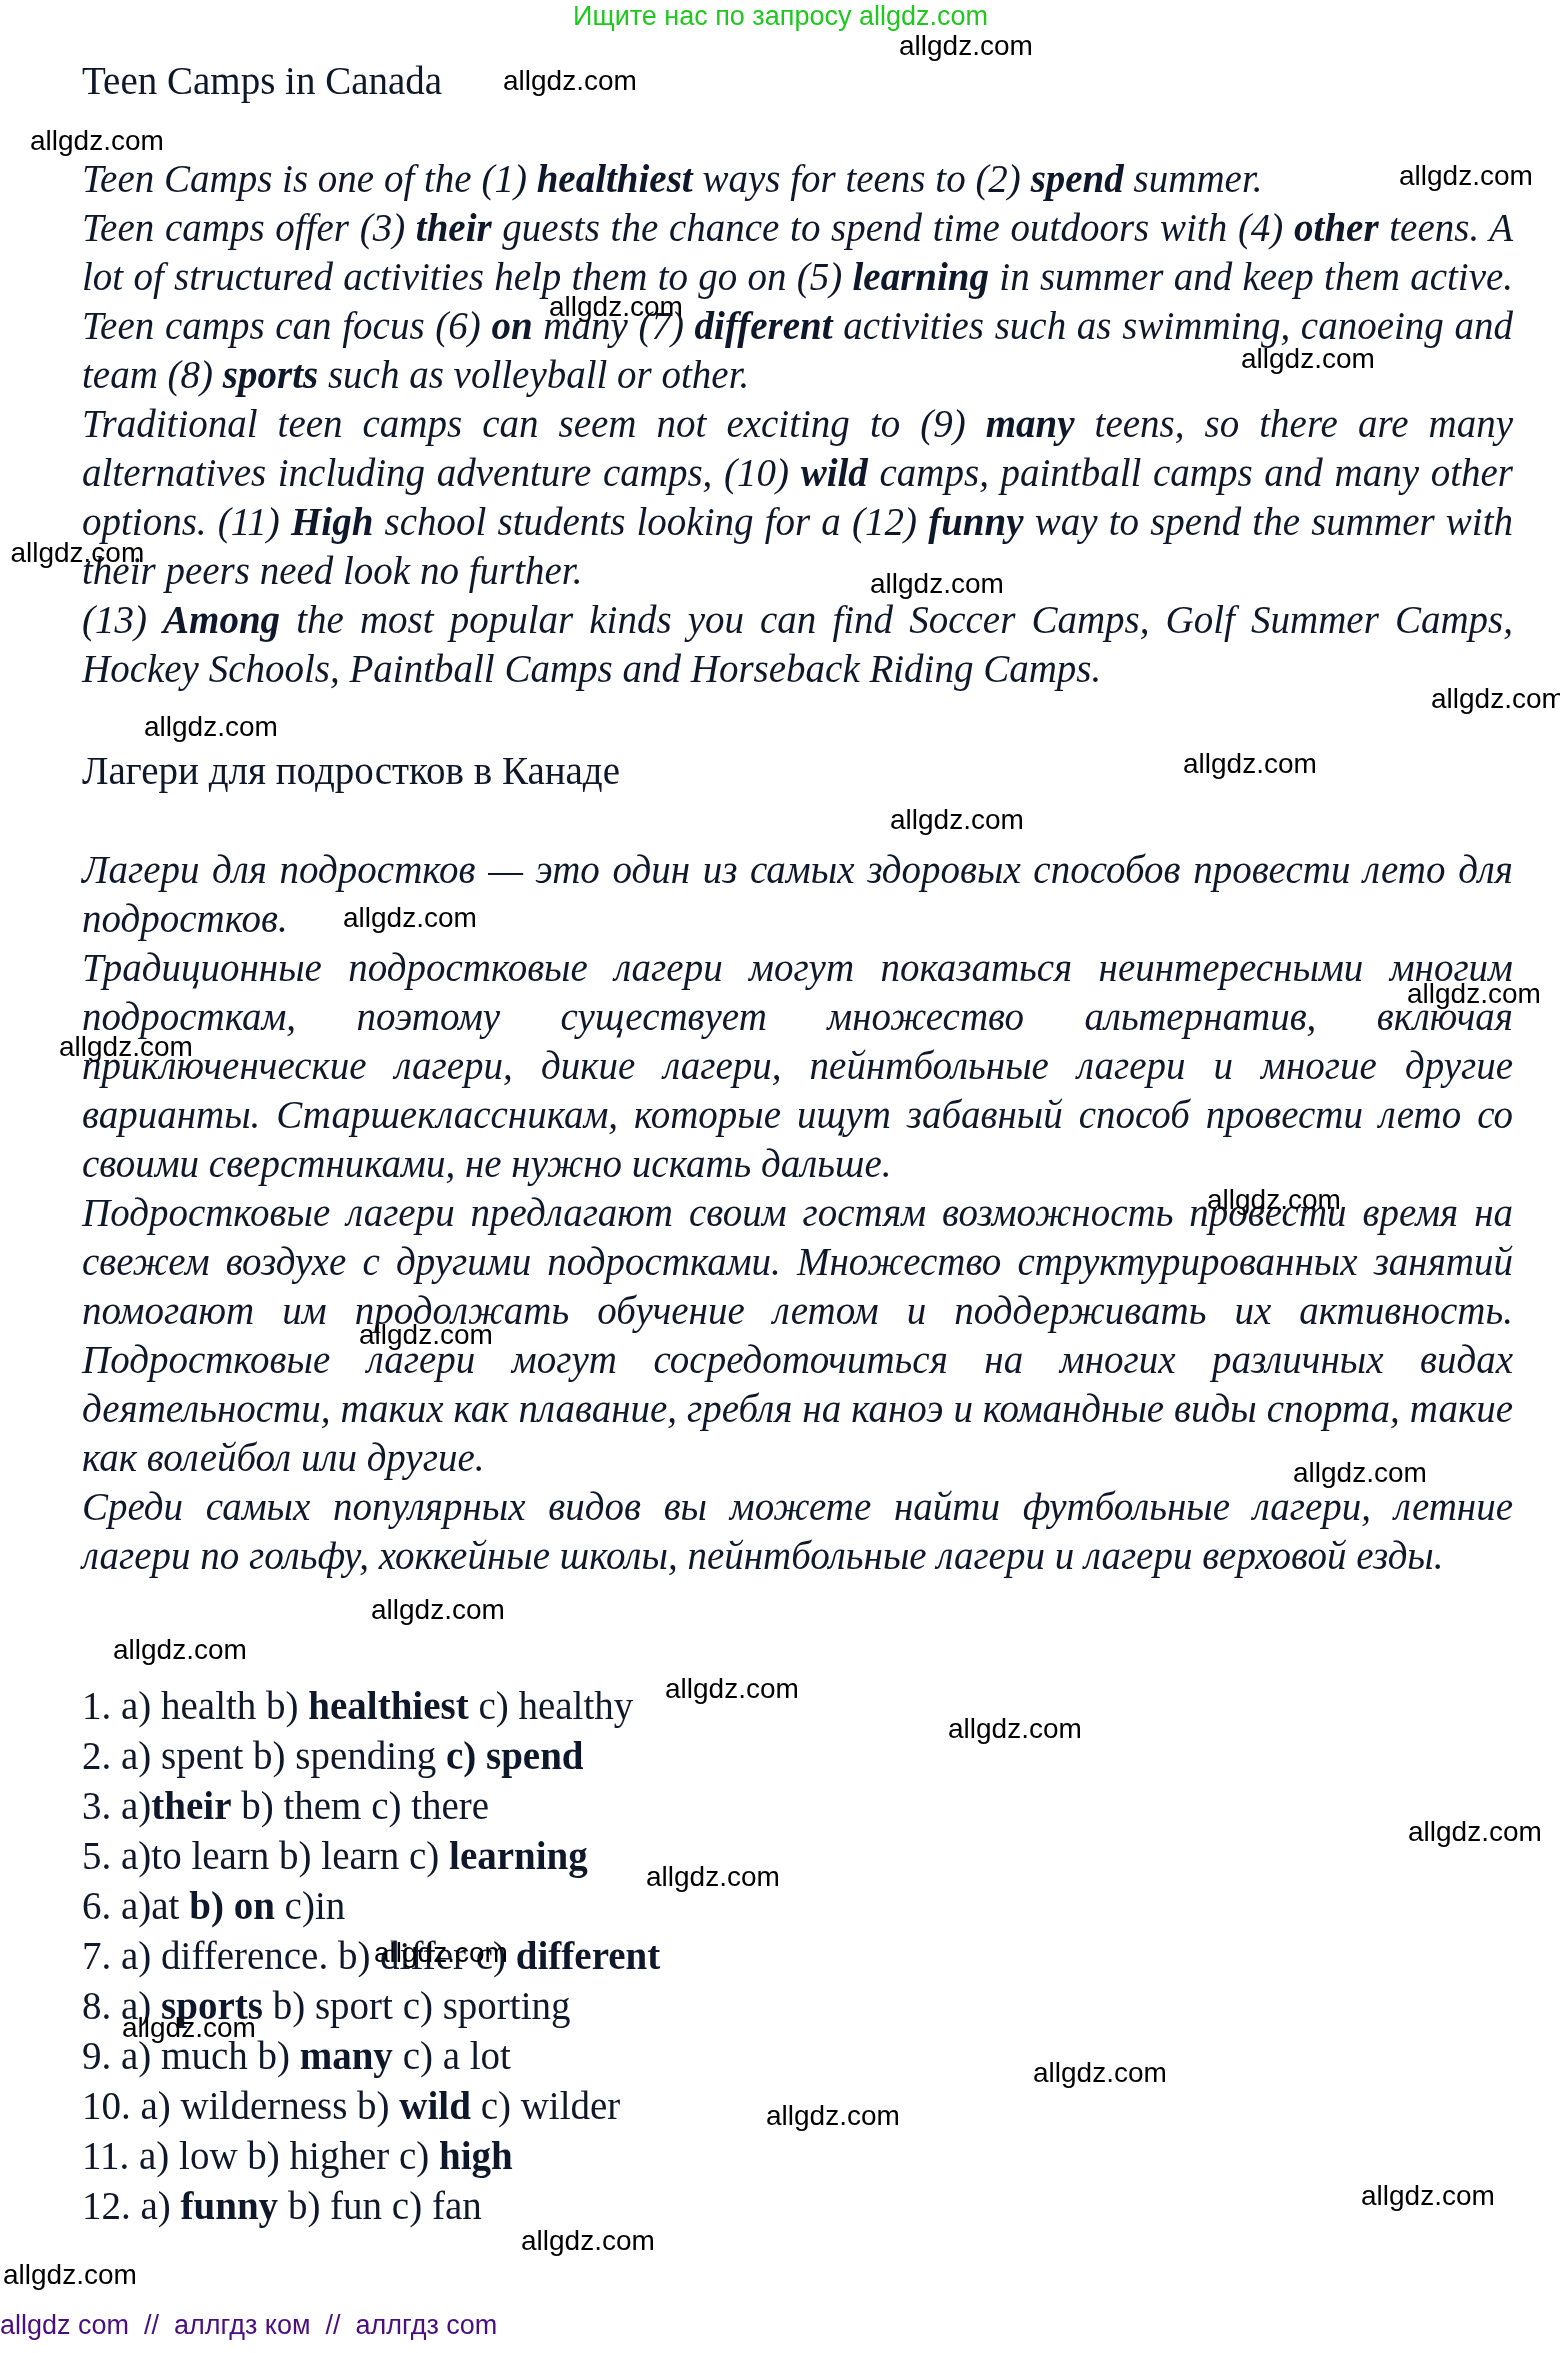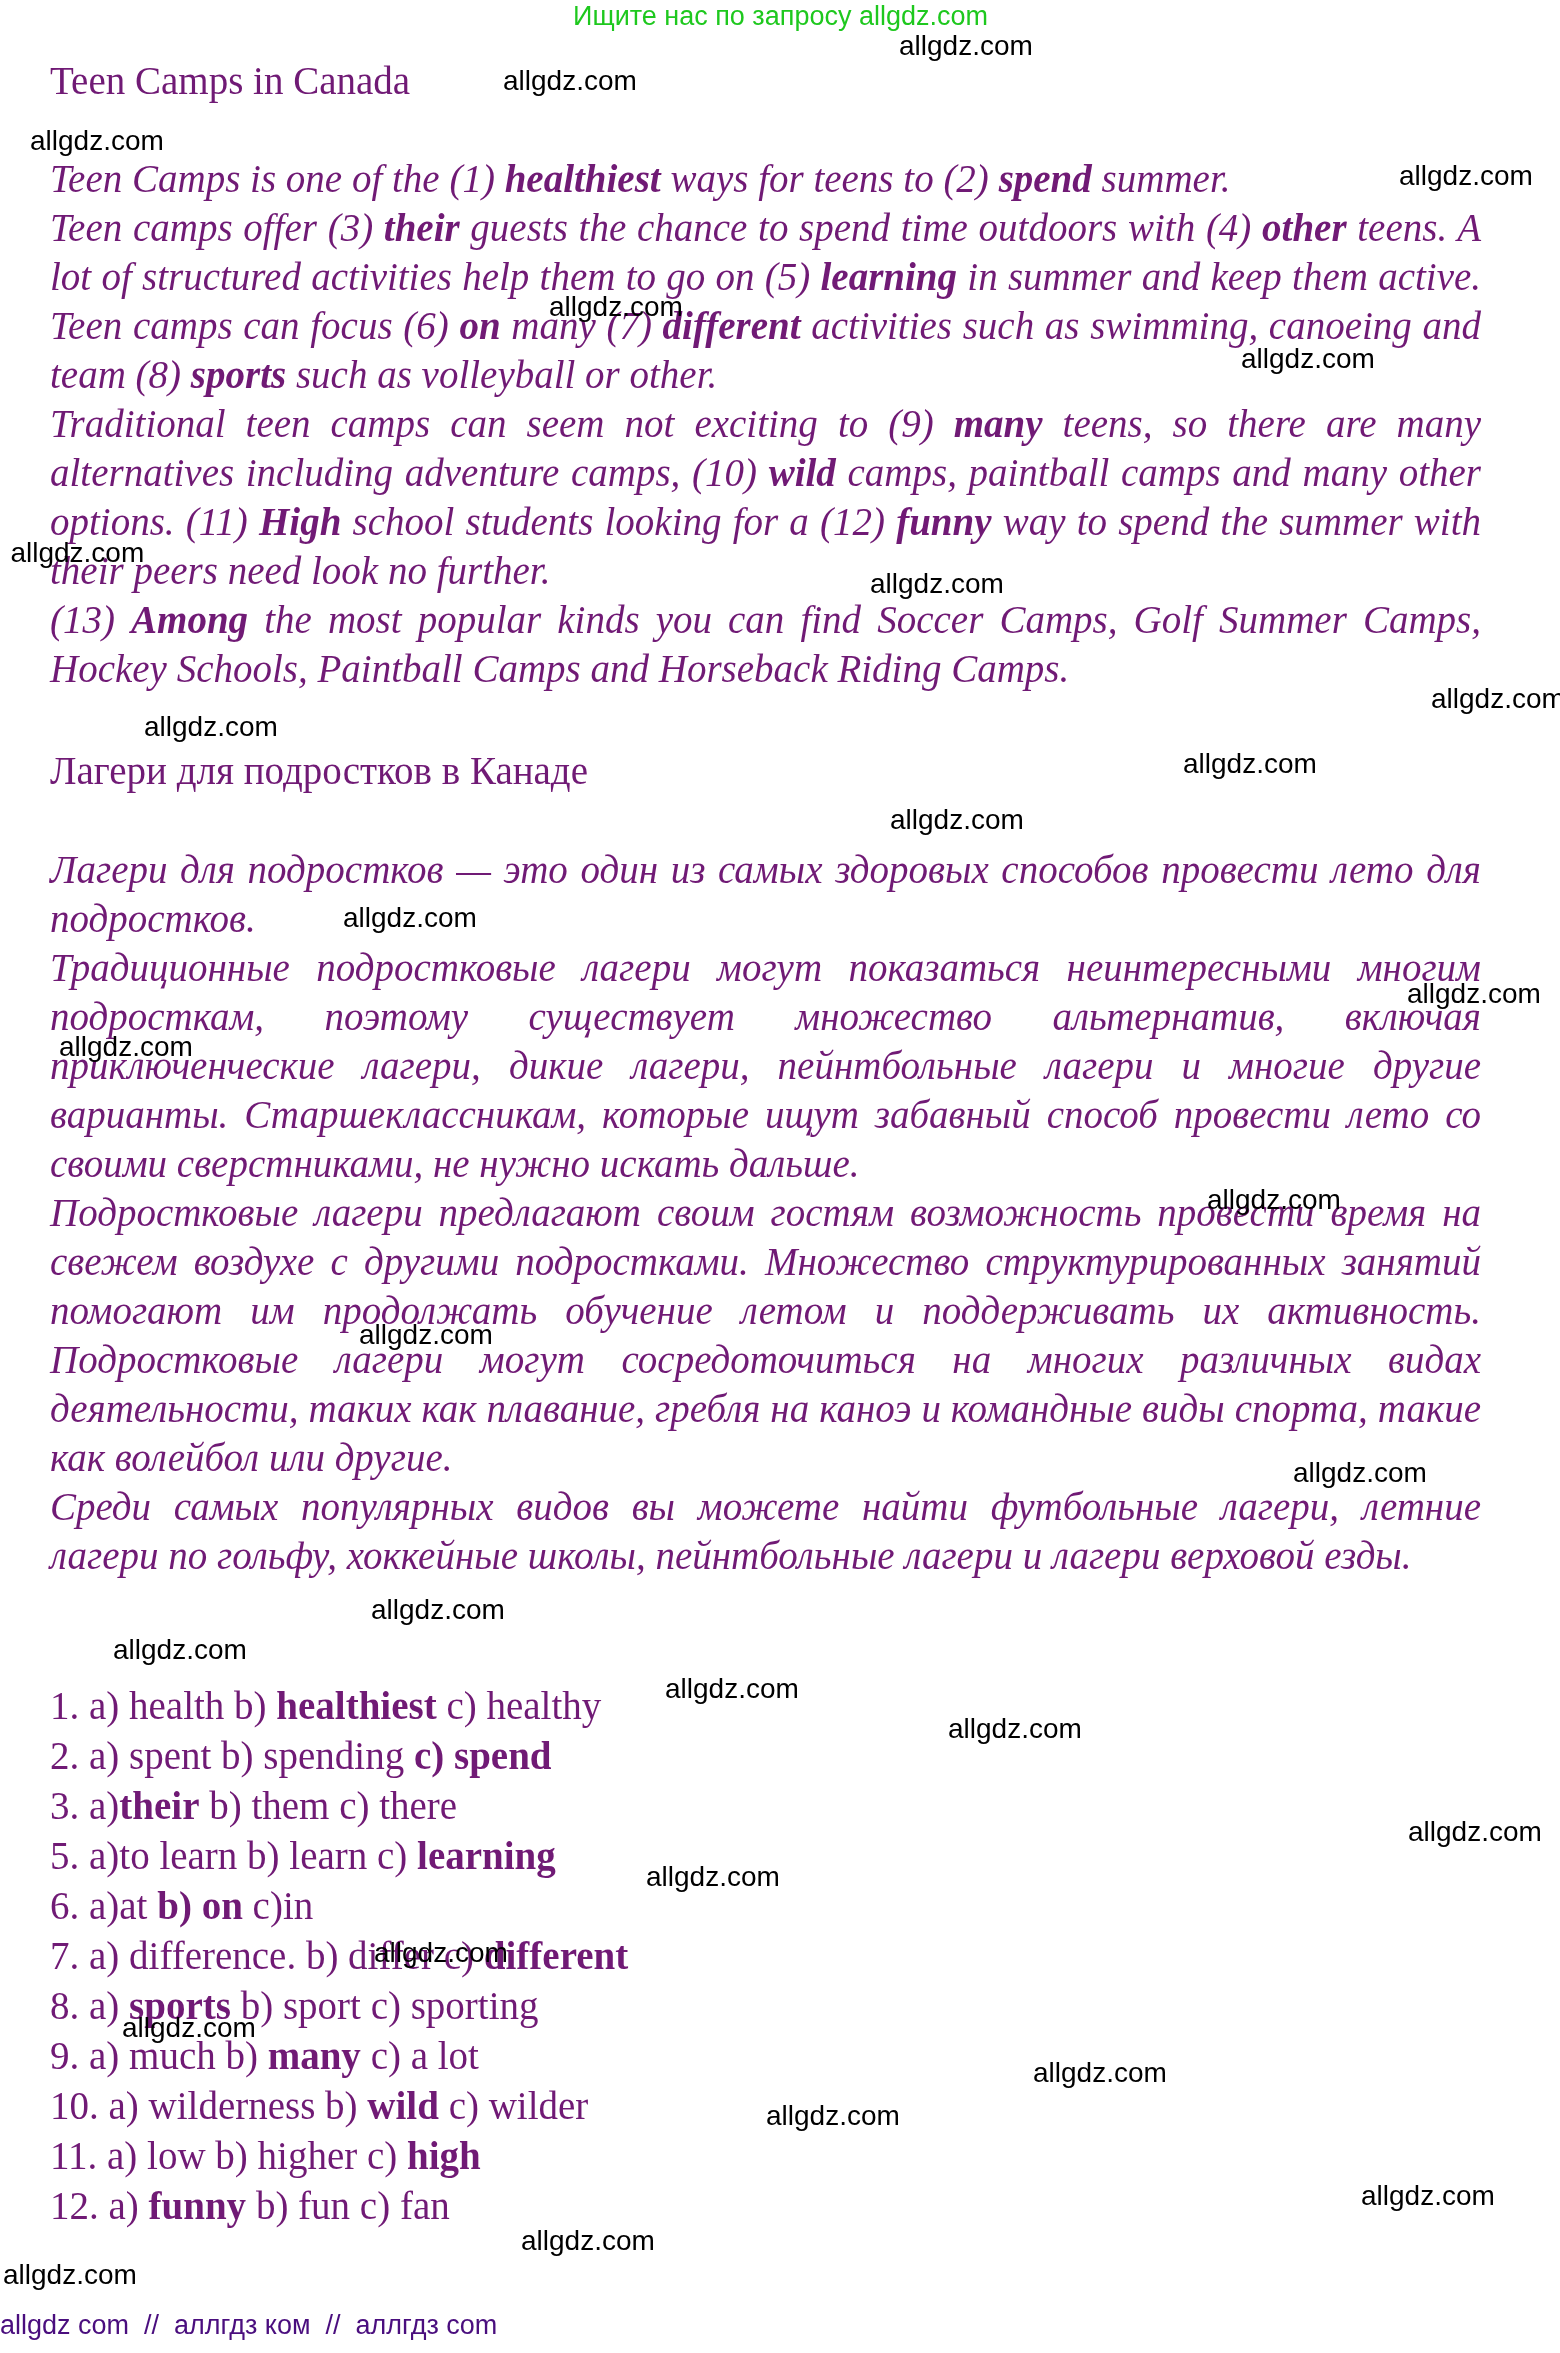--- a/index.html
+++ b/index.html
@@ -1,18 +1,18 @@
 <!DOCTYPE html>
 <html style="font-size:12px"><head>
 <meta charset="utf-8">
 <style>
   html, body { margin: 0; padding: 0; background: #ffffff; }
   body { width: 1561px; height: 2354px; position: relative; overflow: hidden; }
   .page { position: absolute; left: 0; top: 0; width: 1488px; height: 2354px; }
-  .serif { font-family: "Liberation Serif", "DejaVu Serif", serif; color: #701a75; }
+  .serif { font-family: "Liberation Serif", "DejaVu Serif", serif; color: #0f172a; margin-left: 32px; }
   .sans { font-family: "Liberation Sans", "DejaVu Sans", sans-serif; }
   .top-banner { position: absolute; left: 0; width: 1561px; top: 0; text-align: center; font-size: 27px; line-height: 33px; }
   .footer { position: absolute; left: 0; width: 1561px; top: 2309px; text-align: left; font-size: 27px; line-height: 33px; }
   .block { position: absolute; left: 50px; width: 1431px; font-size: 39px; line-height: 49px; font-style: italic; }
   .block p { margin: 0; }
   .justify { text-align: justify; text-align-last: left; }
   .heading { position: absolute; left: 50px; font-size: 39px; line-height: 49px; }
   .answers { position: absolute; left: 50px; font-size: 39px; line-height: 50px; }
   .answers div { white-space: nowrap; }
   b { font-weight: bold; }

